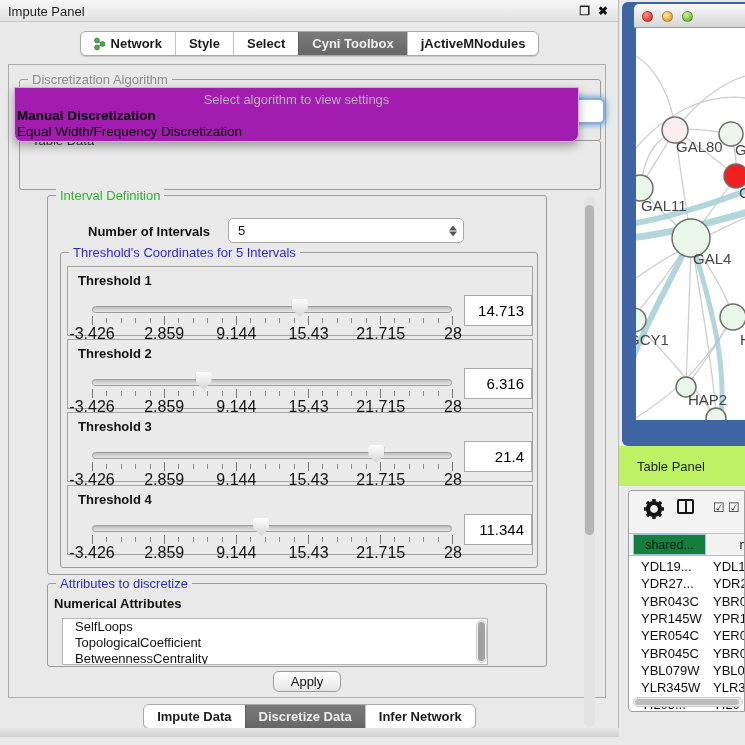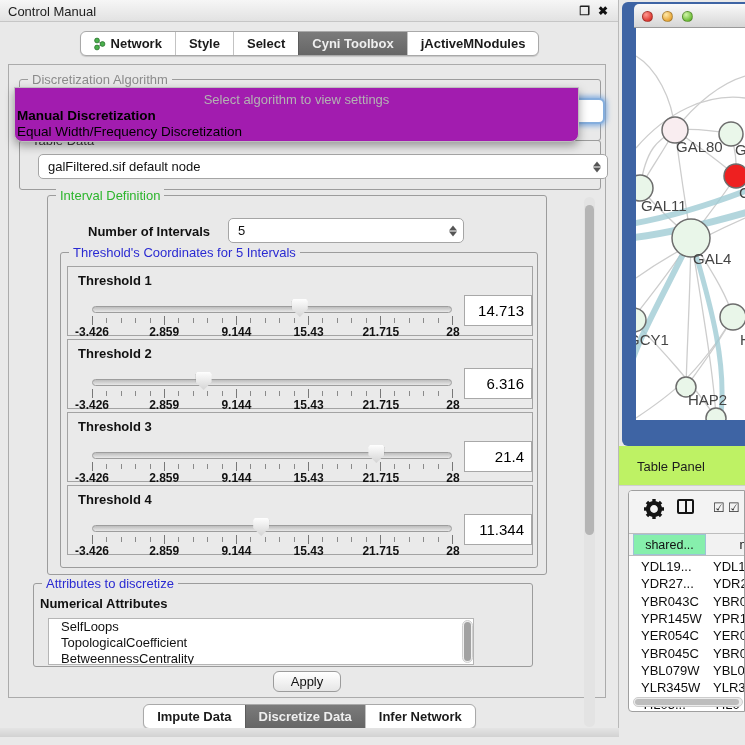--- a/index.html
+++ b/index.html
@@ -49,21 +49,21 @@
   .thr-label { position:absolute; left:10px; top:6px; font-size:13px; font-weight:bold; color:#111; }
   .slider-zone { position:absolute; left:24px; top:36px; width:360px; height:30px; }
   .track { position:absolute; left:0; top:3px; width:360px; height:7px; border:1px solid #9d9d9d; border-radius:5px; background:linear-gradient(#bdbdbd,#e8e8e8); }
   .thumb { position:absolute; top:-4px; width:16px; height:18px; background:linear-gradient(#fefefe,#d4d4d4); clip-path:polygon(10% 0,90% 0,100% 12%,100% 55%,50% 100%,0 55%,0 12%); filter:drop-shadow(0 0 1px #777); }
   .ticks { position:absolute; left:0; top:13px; width:361px; height:10px;
     background-image:
       repeating-linear-gradient(90deg,#777 0 1px,transparent 1px 72px),
       repeating-linear-gradient(90deg,#8a8a8a 0 1px,transparent 1px 14.4px);
     background-size:361px 9px,361px 5px; background-repeat:no-repeat; background-position:0 0,0 2px; }
   .ticklabels { position:absolute; left:0; top:22px; width:361px; height:12px; }
-  .ticklabels span { position:absolute; transform:translateX(-50%); font-size:12px; font-weight:700; color:#111; white-space:nowrap; }
+  .ticklabels span { position:absolute; transform:translateX(-50%); font-size:16px; font-weight:400; color:#111; white-space:nowrap; }
   .value-box { position:absolute; left:396px; top:28px; width:68px; height:31px; background:#fff; border:1px solid #a8a8a8; font-size:15px; color:#000; display:flex; align-items:center; justify-content:flex-end; padding-right:7px; }
 
   
   #attr-list { position:absolute; left:14px; top:34px; width:426px; height:47px; background:#fff; border:1px solid #b5b5b5; overflow:hidden; }
   .attr-item { font-size:13px; color:#111; padding-left:12px; line-height:16px; white-space:nowrap; }
   #attr-scrollbar { position:absolute; left:428px; top:36px; width:11px; height:43px; background:#f0f0f0; border:1px solid #cfcfcf; border-radius:6px; }
   #attr-scroll-thumb { position:absolute; left:1px; top:1px; width:7px; height:39px; background:#a2a2a2; border-radius:4px; }
 
   
   #main-scrollbar { left:575px; top:132px; width:11px; height:530px; background:#e3e3e3; border-radius:6px; }
@@ -87,37 +87,37 @@
 
   #table-container { left:628px; top:490px; width:117px; height:222px; background:#fff; border:1px solid #9f9f9f; border-radius:4px 0 0 4px; overflow:hidden; }
   #table-toolbar { position:absolute; left:0; top:0; right:0; height:42px; background:#f3f3f3; }
   #gear-icon { position:absolute; left:12px; top:5px; }
   #columns-icon { position:absolute; left:48px; top:8px; width:17px; height:15px; border:2px solid #141414; border-radius:2px; }
   #columns-icon::after { content:""; position:absolute; left:50%; top:0; bottom:0; width:2px; background:#141414; transform:translateX(-1px); }
   .chk { position:absolute; top:9px; font-size:13px; color:#2a2a2a; }
   #chk1 { left:84px; } #chk2 { left:99px; }
   #tbl-header-row { position:absolute; left:0; top:42px; right:0; height:23px; border-top:1px solid #bdbdbd; border-bottom:1px solid #bdbdbd; background:#f2f2f2; }
   .hcell { position:absolute; top:0; height:21px; font-size:12.5px; color:#111; display:flex; align-items:center; justify-content:center; }
-  #hcell-0 { left:4px; width:73px; background:#86efac; border:1px solid #9dc4d6; }
+  #hcell-0 { left:4px; width:73px; background:#15803d; border:1px solid #9dc4d6; }
   #hcell-1 { left:79px; width:70px; }
   .trow { position:absolute; left:0; right:0; height:17px; font-size:13px; color:#0d0d0d; white-space:nowrap; }
   .trow .c0 { position:absolute; left:12px; }
   .trow .c1 { position:absolute; left:84px; }
   #tbl-hscroll { position:absolute; left:4px; top:206px; width:110px; height:10px; background:#ececec; border:1px solid #cccccc; border-radius:6px; }
   #tbl-hscroll-thumb { position:absolute; left:1px; top:1px; width:104px; height:6px; background:#bdbdbd; border-radius:4px; }
 
   svg text { font-family:"Liberation Sans", sans-serif; }
 </style>
 </head>
 <body>
 
 <div class="abs" id="control-panel">
 
   <div class="abs" id="cp-titlebar">
-    <span class="abs" id="cp-title">Control Manual</span>
+    <span class="abs" id="cp-title">Impute Panel</span>
     <span class="abs" id="cp-float">❐</span>
     <span class="abs" id="cp-close">✖</span>
   </div>
 
   <div class="abs" id="top-tabbar">
     <div class="segbar" id="top-segbar">
         <div class="seg">
           <svg width="12" height="14">
             <line x1="3" y1="3.5" x2="8" y2="7" stroke="#8a8a8a"></line>
             <line x1="3" y1="10.5" x2="8" y2="7" stroke="#8a8a8a"></line>
@@ -150,27 +150,20 @@
     <div class="abs" id="combo-focus-fragment"></div>
 
     <div class="abs" id="algo-popup">
       <div id="popup-hint">Select algorithm to view settings</div>
       <div class="popup-item" style="top:20px; font-weight:bold;">Manual Discretization</div>
       <div class="popup-item" style="top:36px;">Equal Width/Frequency Discretization</div>
     </div>
 
     <div class="group" id="table-data-group" style="left:10px; top:75px; width:582px; height:50px;">
       <span class="group-title" style="color:#3a3a3a;">Table Data</span>
-      <div class="combo" style="left:18px; top:13px; width:570px; height:25px;">
-        <span>galFiltered.sif default node</span>
-        <span class="arrows">
-            <i class="up"></i>
-            <i class="dn"></i>
-          </span>
-      </div>
     </div>
 
     <div class="group" id="interval-group" style="left:38px; top:130px; width:500px; height:380px;">
       <span class="group-title gt-green">Interval Definition</span>
 
       <span class="abs" style="left:40px; top:28px; font-size:13px; font-weight:bold; color:#111;">Number of Intervals</span>
       <div class="combo" style="left:180px; top:22px; width:236px; height:25px;">
         <span>5</span>
         <span class="arrows">
             <i class="up"></i>
@@ -246,21 +239,21 @@
                   <span style="left: 80%;">21.715</span>
                   <span style="left: 100%;">28</span>
                 </div>
               </div>
               <div class="value-box">11.344</div>
             </div>
           </div>
       </div>
     </div>
 
-    <div class="group" id="attributes-group" style="left:24px; top:518px; width:500px; height:84px;">
+    <div class="group" id="attributes-group" style="left:38px; top:518px; width:500px; height:84px;">
       <span class="group-title gt-blue">Attributes to discretize</span>
       <span class="abs" style="left:6px; top:12px; font-size:13px; font-weight:bold; color:#111;">Numerical Attributes</span>
       <div id="attr-list">
           <div class="attr-item">SelfLoops</div>
           <div class="attr-item">TopologicalCoefficient</div>
           <div class="attr-item">BetweennessCentrality</div>
         </div>
       <div id="attr-scrollbar">
           <div id="attr-scroll-thumb"></div>
         </div>

